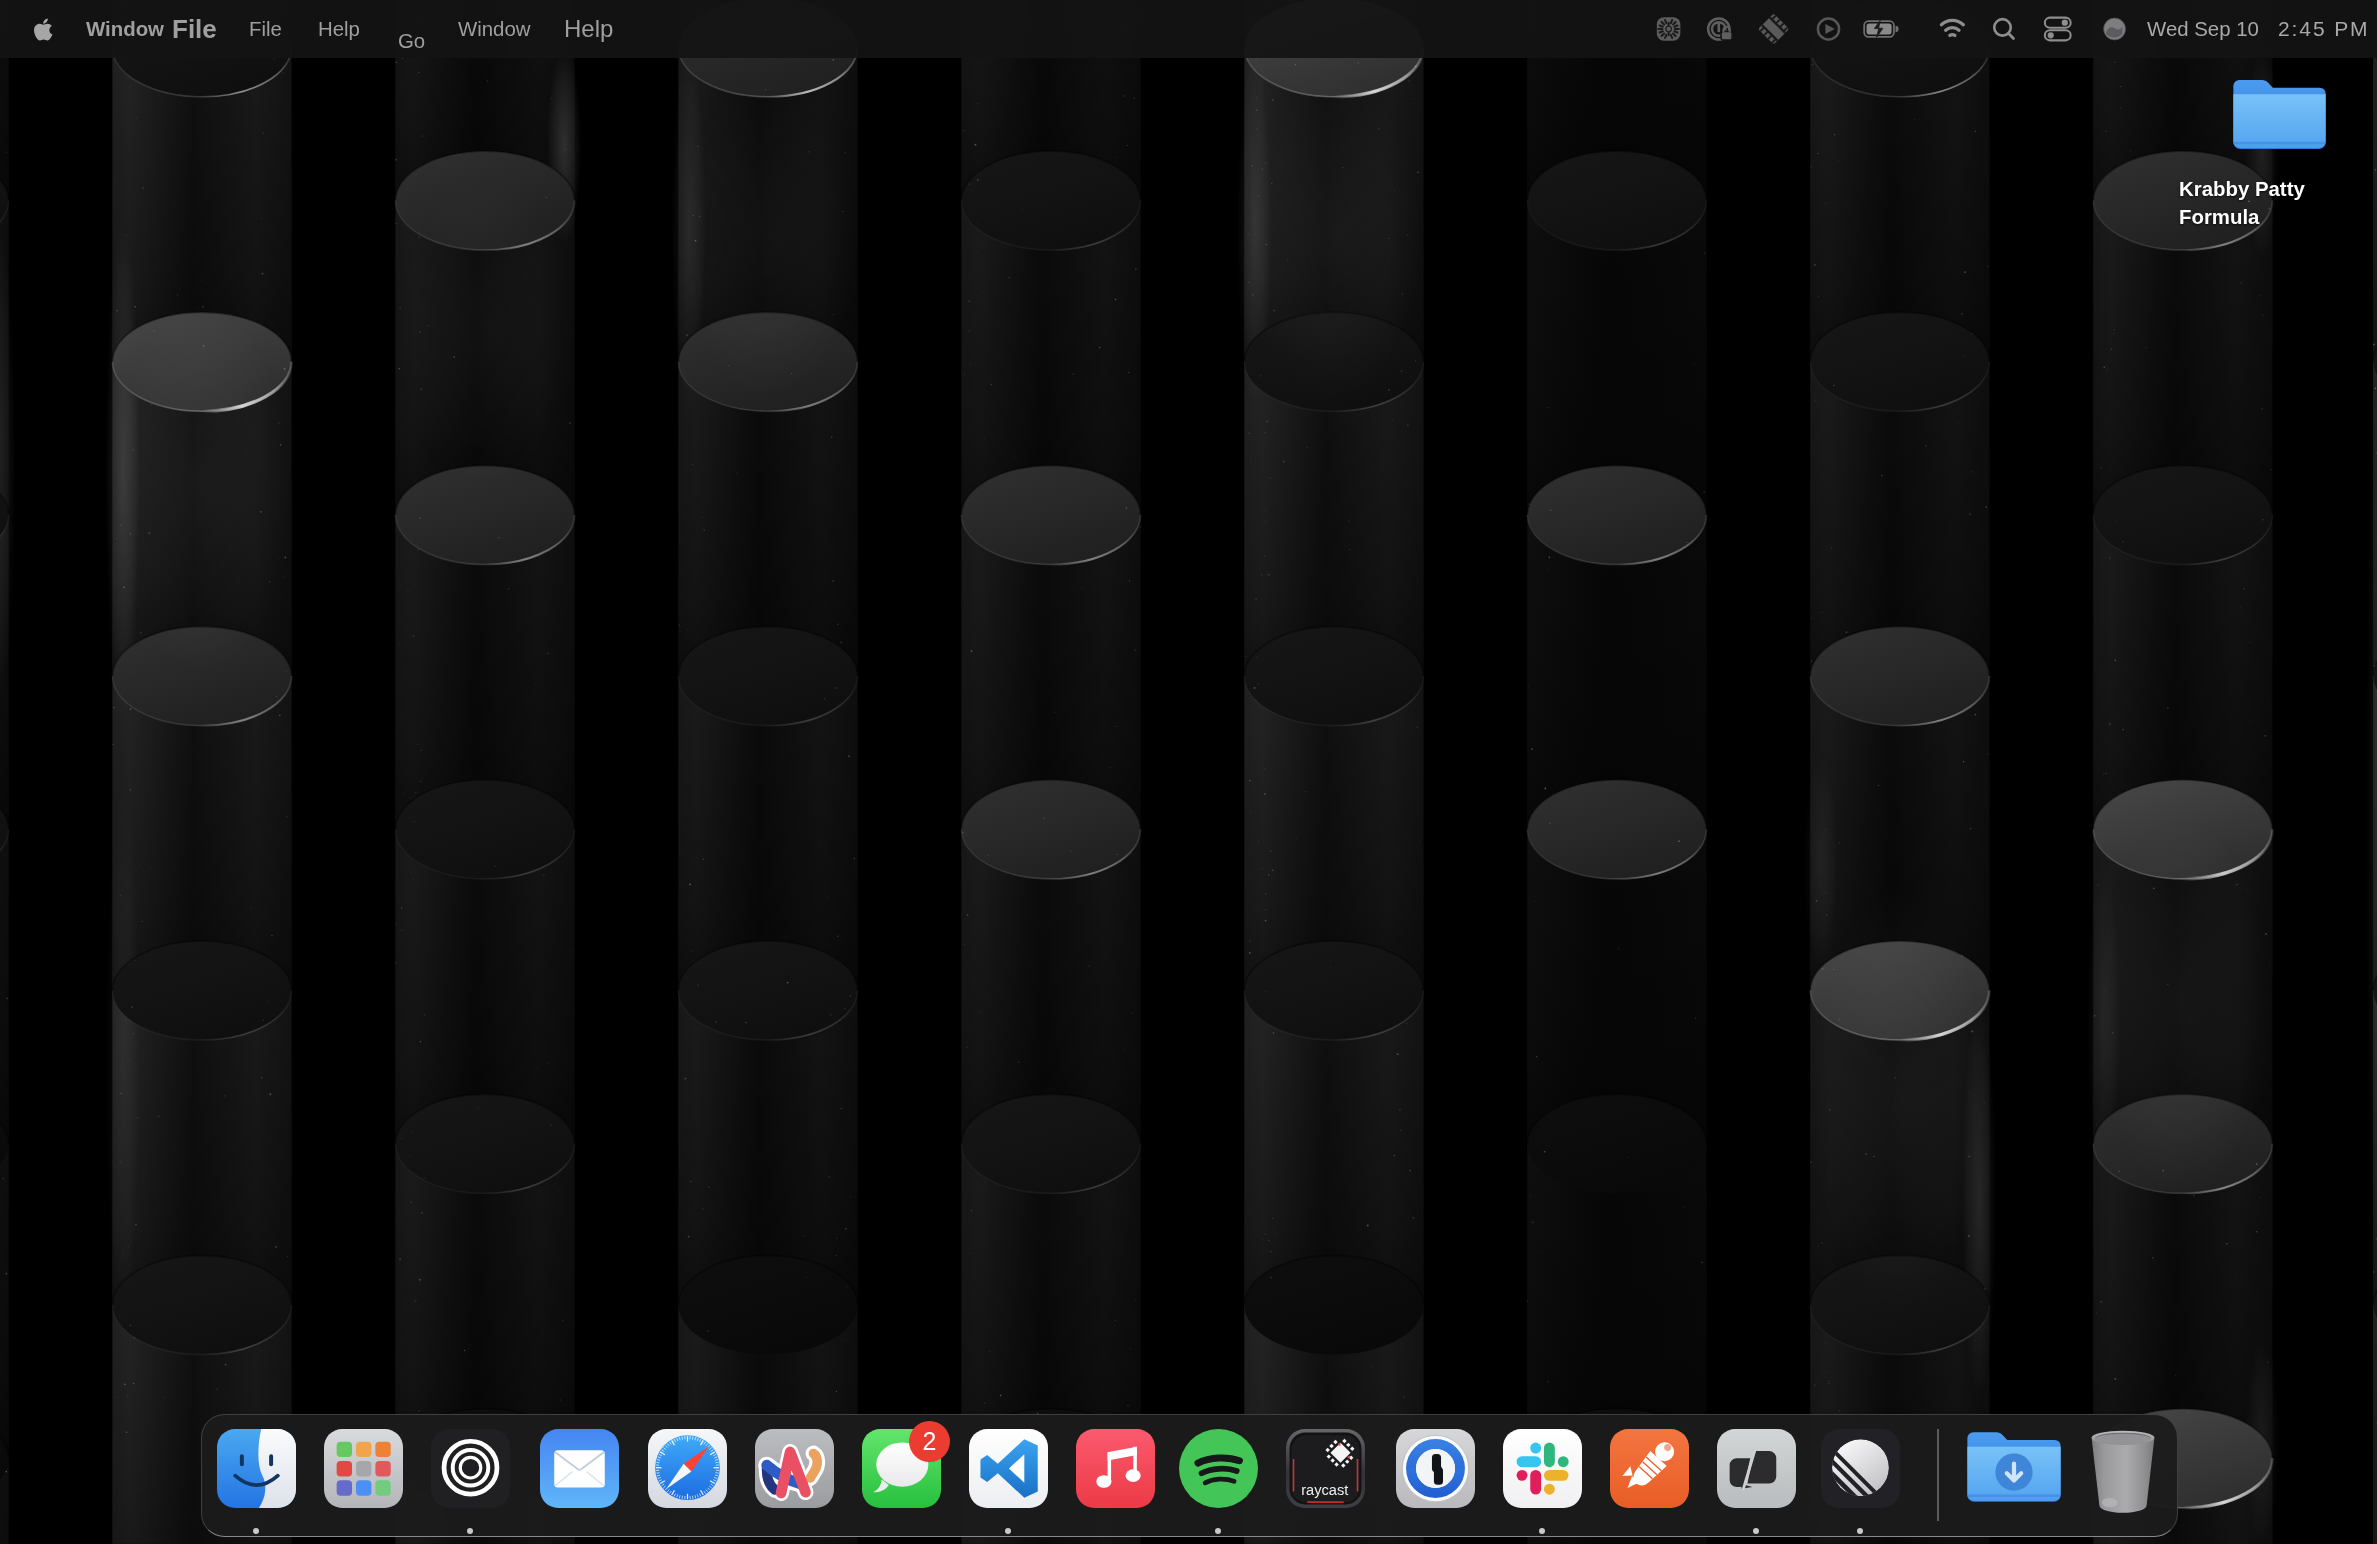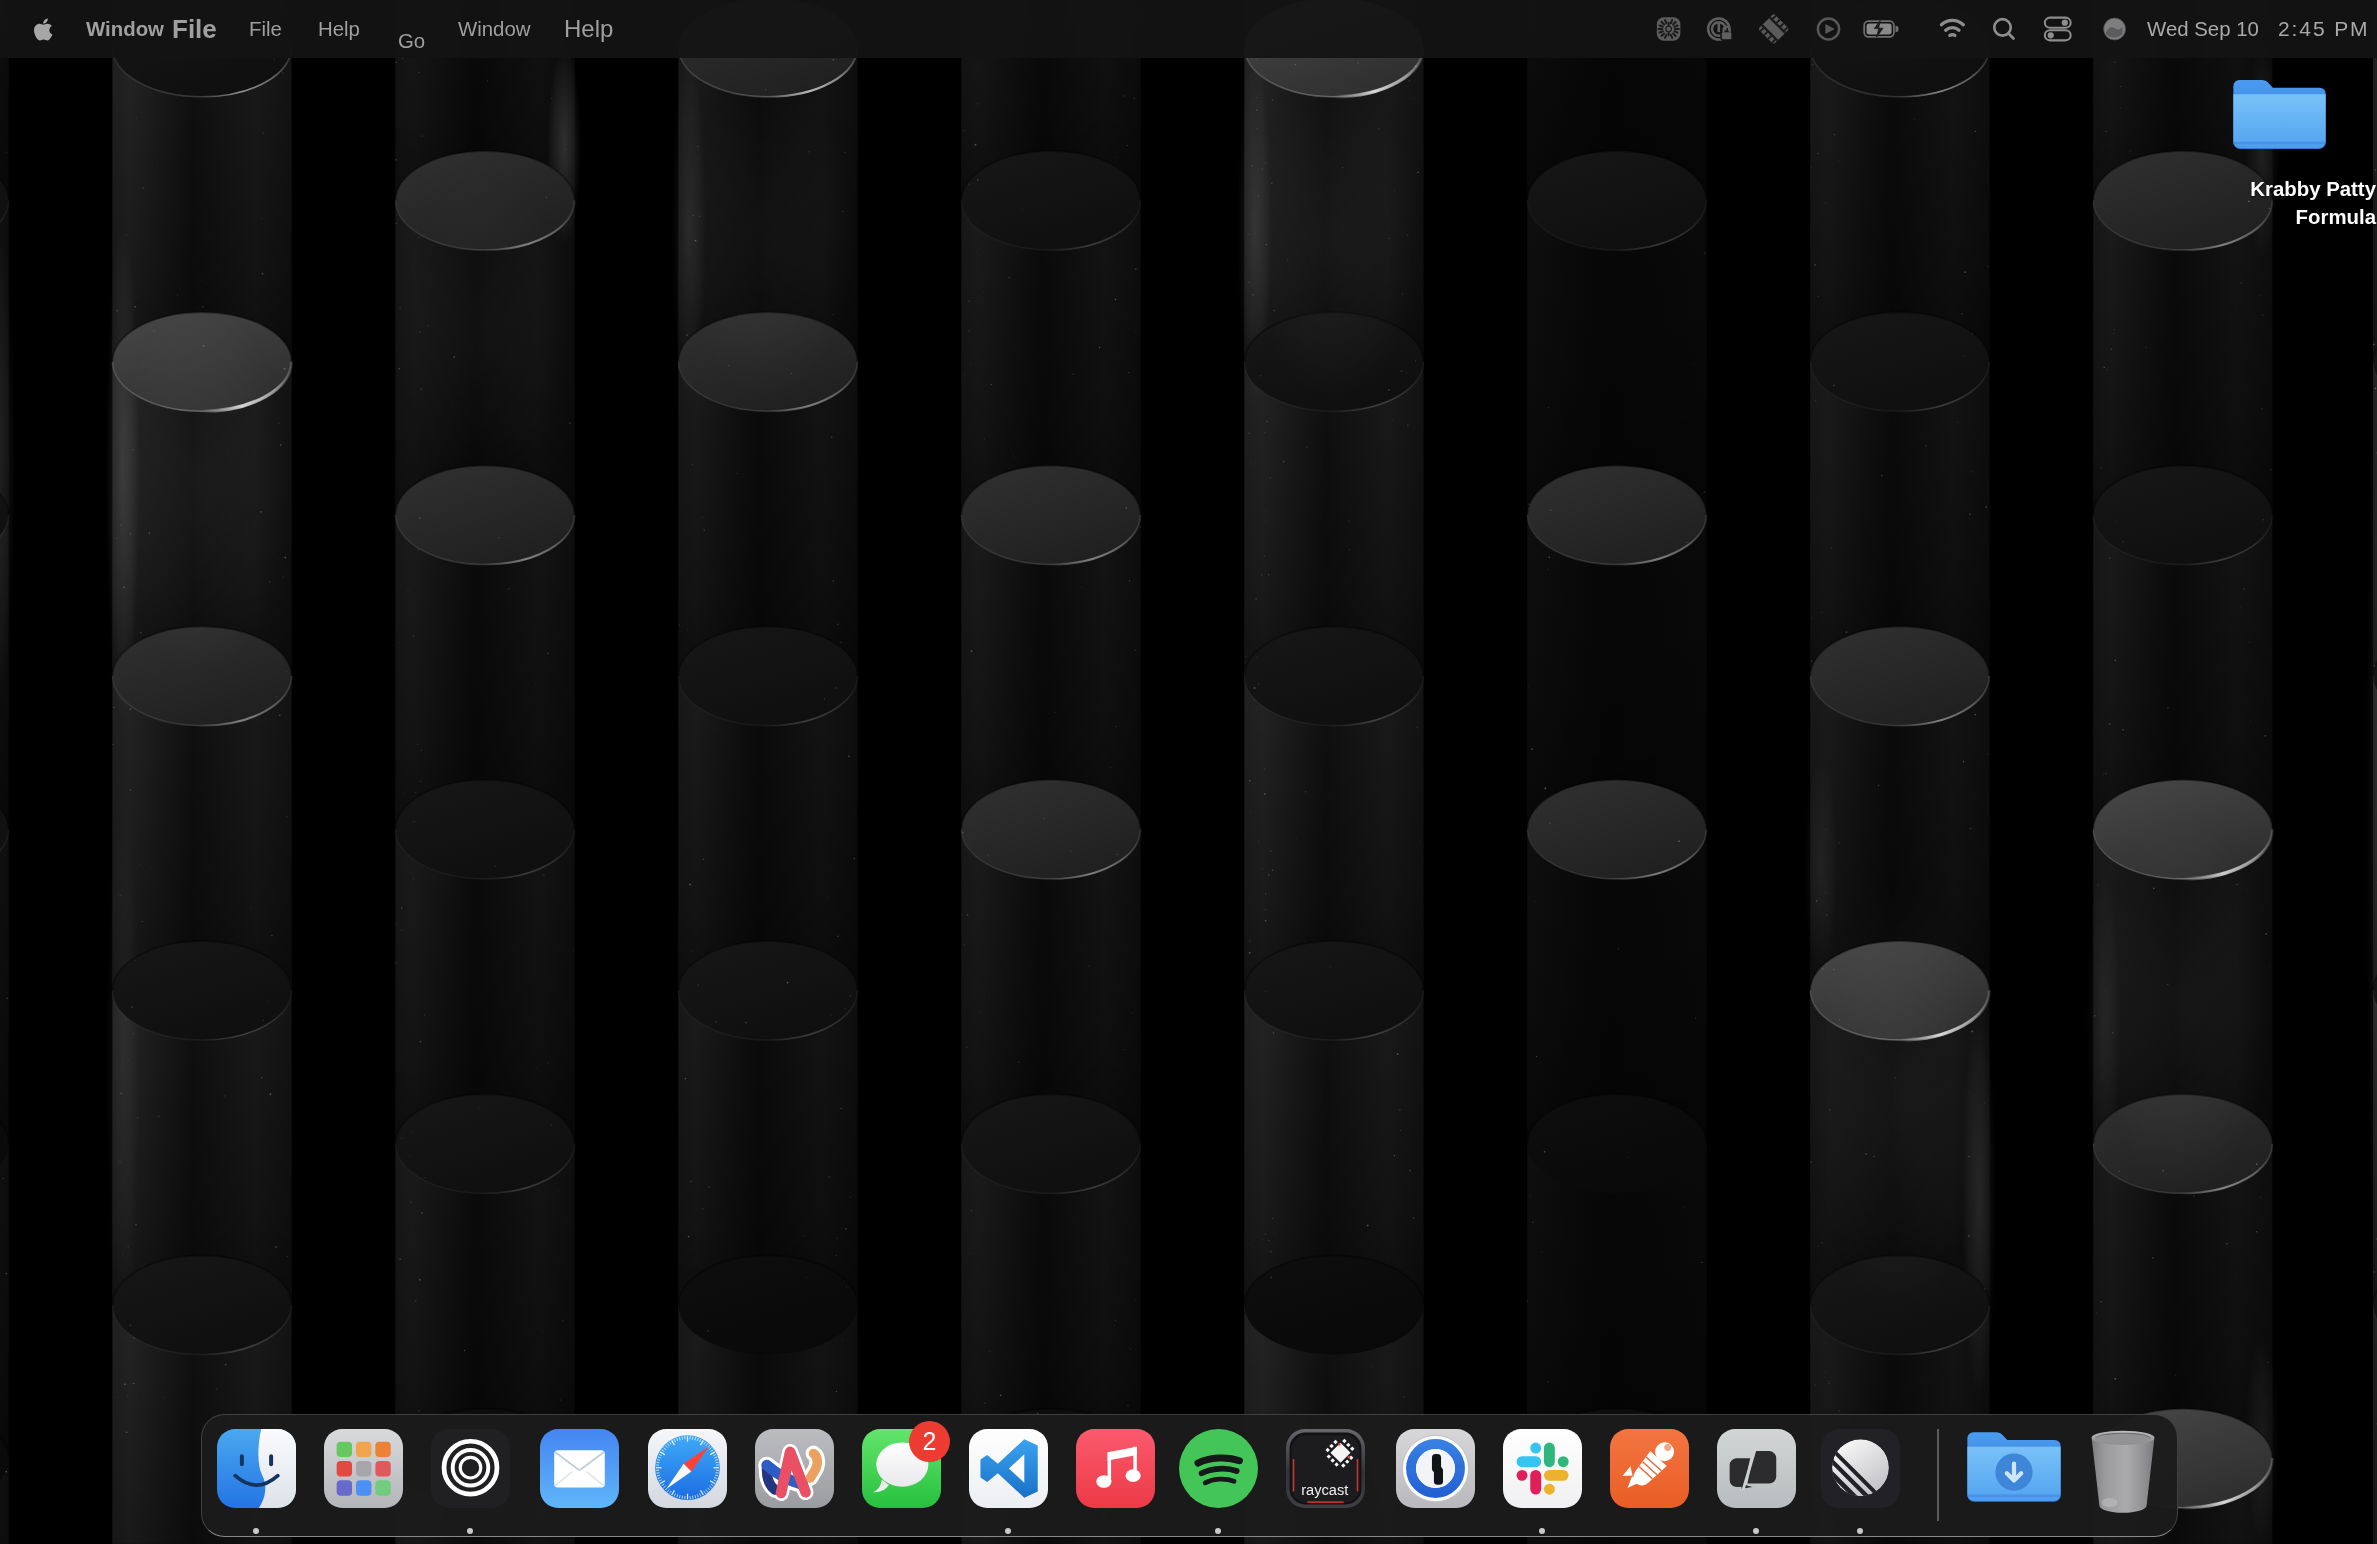--- a/index.html
+++ b/index.html
@@ -1261,21 +1261,21 @@
         </linearGradient>
 <linearGradient id="ft0" x1="0" y1="0" x2="0" y2="1">
 <stop offset="0" stop-color="#4a9cef"></stop>
           <stop offset="1" stop-color="#3577dd"></stop>
         </linearGradient>
       </defs>
 <path d="M4,16 a7,7 0 0 1 7,-7 h27 c3,0 5.5,1 7.5,3.2 l5.5,5.8 H107 a7,7 0 0 1 7,7 v58 a8,8 0 0 1 -8,8 H12 a8,8 0 0 1 -8,-8 Z" fill="url(#ft0)"></path>
 <path d="M4,26 h110 v56 a8,8 0 0 1 -8,8 H12 a8,8 0 0 1 -8,-8 Z" fill="url(#fb0)"></path>
 <path d="M4,84 h110" stroke="#3c87e2" stroke-width="3" opacity="0.6"></path>
 </svg></div>
-<div style="position:absolute;left:2179px;top:175px;width:197px;text-align:right;font-size:20.4px;font-weight:700;color:#fff;line-height:28px;text-shadow:0 0.8px 2.4px rgba(0,0,0,0.8)">Krabby Patty<br>Formula</div>
+<div style="position:absolute;left:2179px;top:175px;width:197px;text-align:left;font-size:20.4px;font-weight:700;color:#fff;line-height:28px;text-shadow:0 0.8px 2.4px rgba(0,0,0,0.8)">Krabby Patty<br>Formula</div>
 <div style="position:absolute;left:201px;top:1414px;width:1977px;height:123px;border-radius:23.6px;background:rgba(27,27,27,0.95);border:0.8px solid rgba(110,110,110,0.45);box-sizing:border-box;border-bottom-color:rgba(175,175,175,0.75)"></div>
 <div style="position:absolute;left:1937px;top:1429px;width:1.6px;height:92px;background:#5b5b5b"></div>
 <svg style="position:absolute;left:217px;top:1429px" width="79" height="79" viewBox="0 0 100 100">
     <defs>
       <linearGradient id="fndL" x1="0" y1="0" x2="0" y2="1">
         <stop offset="0" stop-color="#4aa8f0"></stop>
         <stop offset="1" stop-color="#2474e4"></stop>
       </linearGradient>
       <linearGradient id="fndR" x1="0" y1="0" x2="0" y2="1">
         <stop offset="0" stop-color="#fafbfd"></stop>

